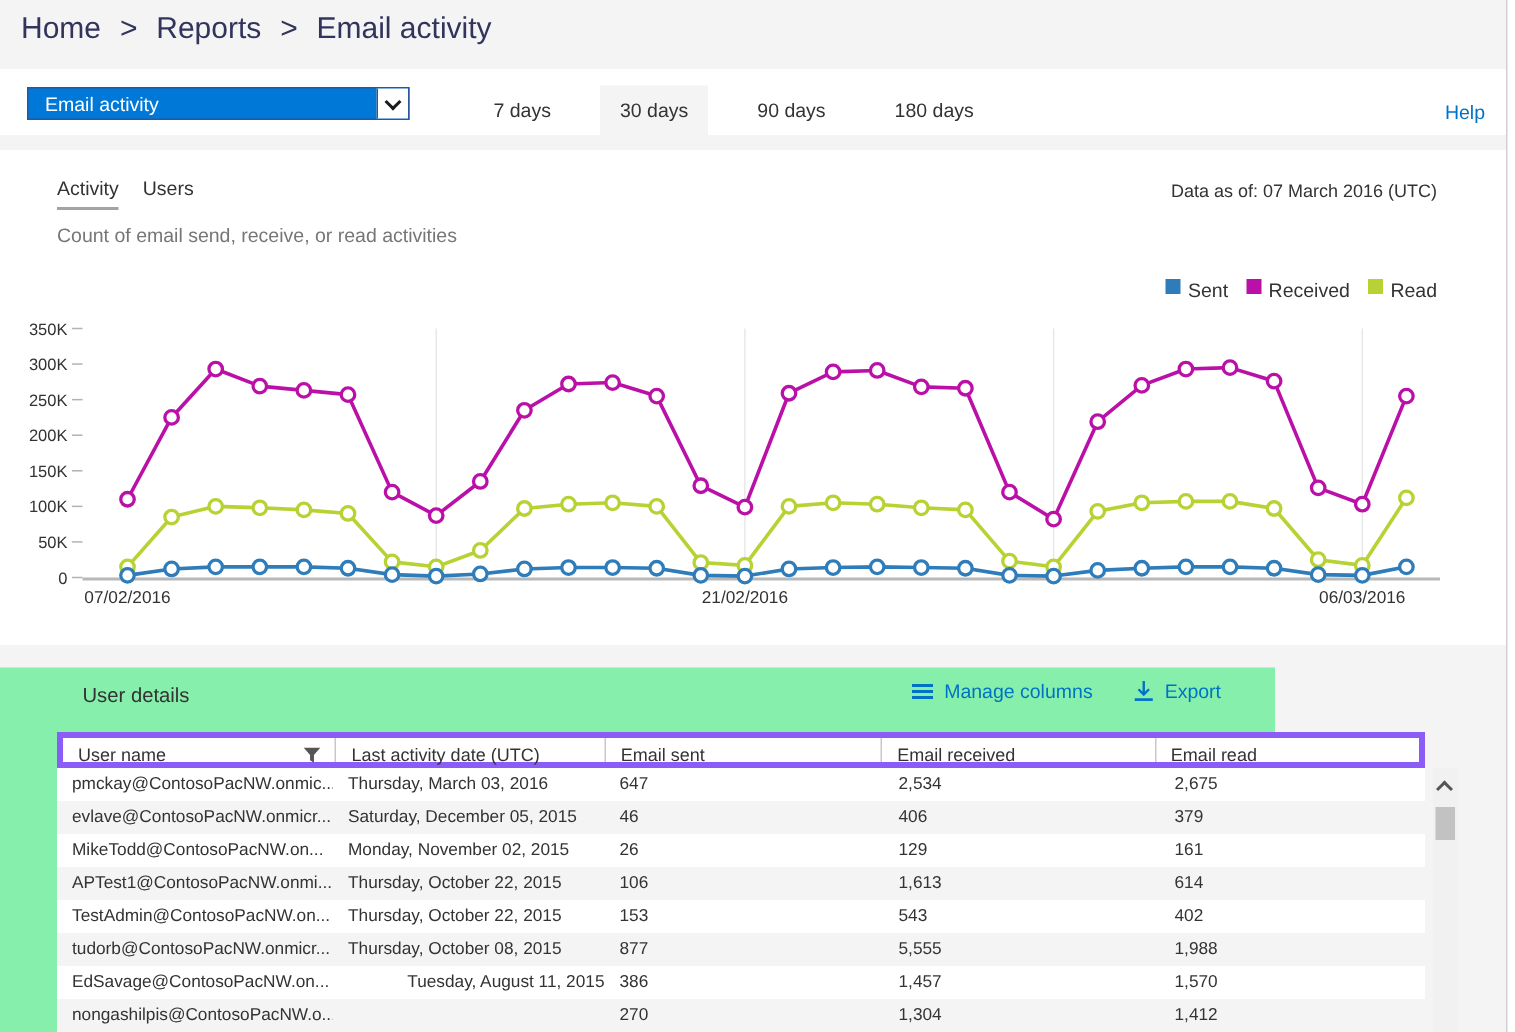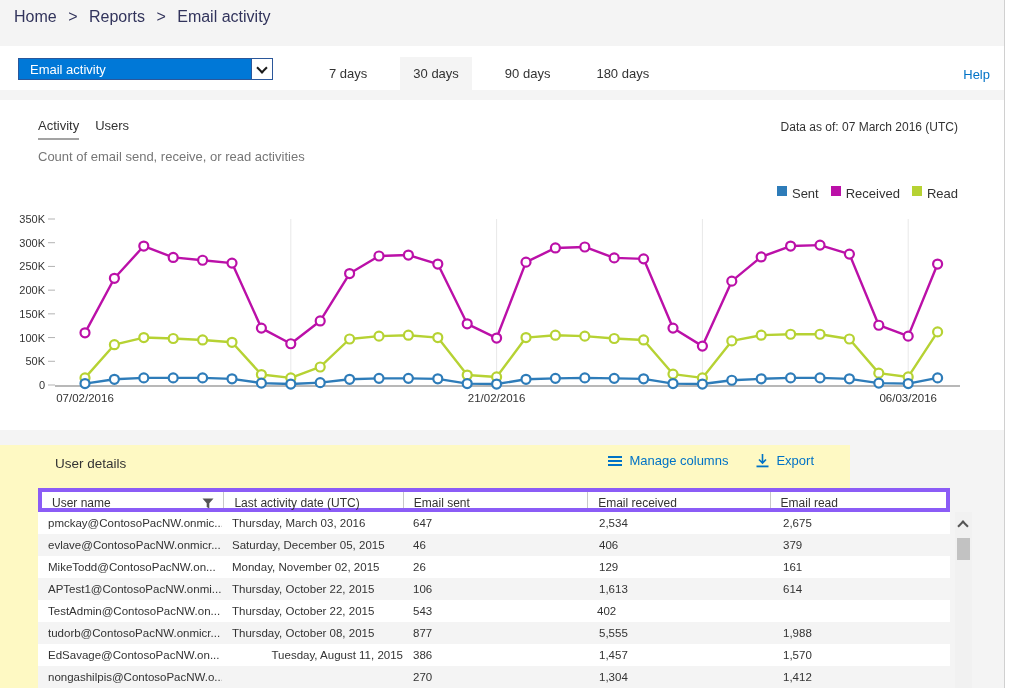--- a/index.html
+++ b/index.html
@@ -6,21 +6,21 @@
   body{
     width:1010px;height:688px;overflow:hidden;position:relative;
     background:#f4f4f4;
     font-family:"Liberation Sans", sans-serif;
     -webkit-font-smoothing:antialiased;
     color:#333;
   }
 
   
   .breadcrumb-bar{position:absolute;left:0;top:0;width:1010px;height:46px;background:#f4f4f4;}
-  .breadcrumb-bar .inner{position:absolute;left:14px;top:8px;font-size:16px;color:#32345c;}
+  .breadcrumb-bar .inner{position:absolute;left:14px;top:8px;font-size:20px;color:#32345c;}
   .breadcrumb-bar .sep{margin:0 7px;color:#32345c;}
   .crumb{cursor:pointer;}
 
   
   .toolbar{position:absolute;left:0;top:46px;width:1010px;height:44px;background:#ffffff;}
   .report-select{
     position:absolute;left:18px;top:12px;width:255px;height:22px;
     background:#0078d7;border:1px solid #2b579a;box-sizing:border-box;
     cursor:pointer;display:flex;align-items:center;
   }
@@ -42,21 +42,21 @@
   .rtab.selected{border-bottom:2px solid #a3a3a3;}
   .data-as-of{position:absolute;right:52px;top:20px;font-size:12px;color:#333;}
   .subtitle{position:absolute;left:38px;top:49px;font-size:13px;color:#767676;}
   .legend{position:absolute;right:52px;top:86px;display:flex;gap:12px;align-items:center;}
   .legend-item{display:flex;gap:5px;font-size:13px;color:#333;}
   .legend-swatch{width:10px;height:10px;display:inline-block;}
   #chart{position:absolute;left:0;top:100px;}
   #chart text{font-family:"Liberation Sans",sans-serif;}
 
   
-  .table-card{position:absolute;left:0;top:445px;width:850px;height:243px;background:#fef9c3;}
+  .table-card{position:absolute;left:0;top:445px;width:850px;height:243px;background:#86efac;}
   .table-title{position:absolute;left:55px;top:11px;font-size:13.5px;color:#333;}
   .table-actions{position:absolute;right:36px;top:8px;display:flex;gap:28px;align-items:center;}
   .action{display:flex;align-items:center;gap:7px;font-size:13px;color:#0072c6;cursor:pointer;text-decoration:none;}
   .icon-menu{display:inline-block;width:14px;height:2px;background:#0072c6;box-shadow:0 4px 0 #0072c6,0 8px 0 #0072c6;margin-top:-8px;}
   .icon-download svg{display:block;}
 
   .thead{position:absolute;left:38px;top:43px;width:912px;height:24px;display:flex;
     border:4px solid #8b5cf6;box-sizing:border-box;background:#fff;}
   .th{box-sizing:border-box;border-right:1px solid #c8c8c8;font-size:12px;color:#333;
     line-height:22px;padding-left:10px;position:relative;cursor:pointer;}
@@ -296,20 +296,21 @@
       <div class="tr">
         <div class="td" style="width: 184px;">APTest1@ContosoPacNW.onmi...</div>
         <div class="td" style="width: 181px;">Thursday, October 22, 2015</div>
         <div class="td" style="width: 186px;">106</div>
         <div class="td" style="width: 184px;">1,613</div>
         <div class="td" style="width: 177px;">614</div>
       </div>
       <div class="tr">
         <div class="td" style="width: 184px;">TestAdmin@ContosoPacNW.on...</div>
         <div class="td" style="width: 181px;">Thursday, October 22, 2015</div>
+        <div class="td" style="width: 186px;">153</div>
         <div class="td" style="width: 184px;">543</div>
         <div class="td" style="width: 177px;">402</div>
       </div>
       <div class="tr">
         <div class="td" style="width: 184px;">tudorb@ContosoPacNW.onmicr...</div>
         <div class="td" style="width: 181px;">Thursday, October 08, 2015</div>
         <div class="td" style="width: 186px;">877</div>
         <div class="td" style="width: 184px;">5,555</div>
         <div class="td" style="width: 177px;">1,988</div>
       </div>

